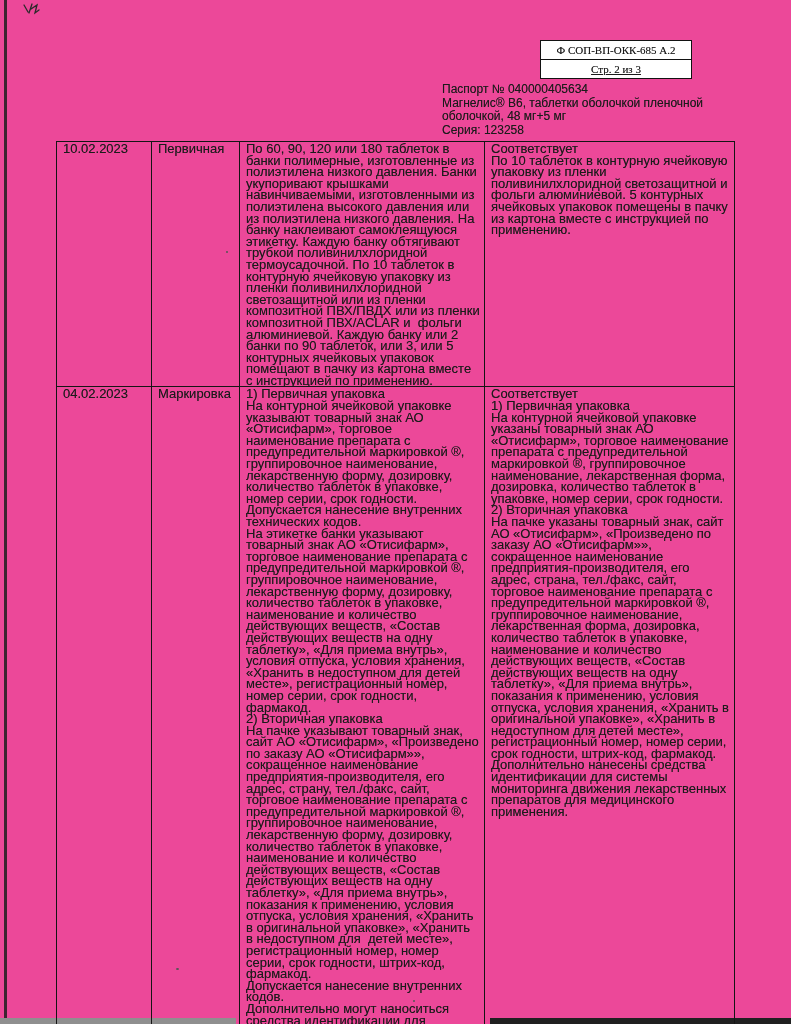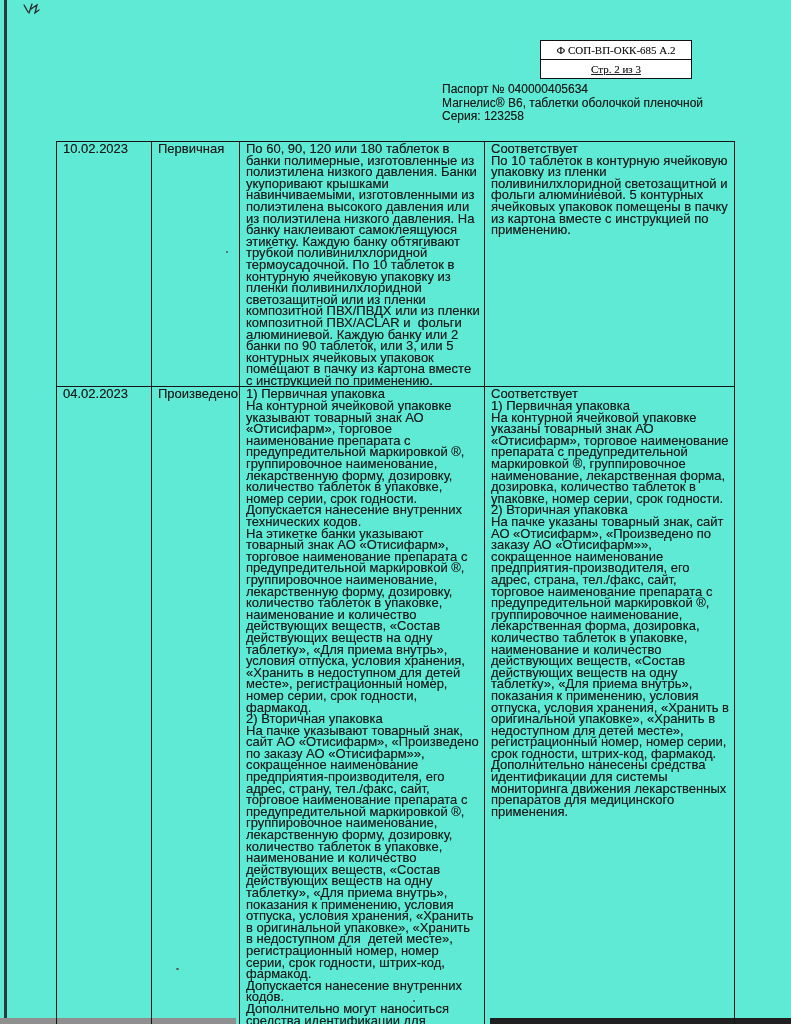--- a/index.html
+++ b/index.html
@@ -1,19 +1,19 @@
 <!DOCTYPE html>
 <html><head>
 <meta charset="utf-8">
 <style>
   html,body{margin:0;padding:0;background:#e8e8e8;}
   .page{
     position:relative;
     width:791px;height:1024px;
-    background:#5eead4;
+    background:#ec4899;
     overflow:hidden;
     font-family:"Liberation Sans", sans-serif;
     color:#1b1b1b;
     text-shadow:0 0 .5px rgba(25,25,25,.55);
   }
   
   .scan-edge-left{position:absolute;left:4px;top:0;width:3px;height:1024px;background:#1f1f1f;opacity:.85;}
   .smudge{position:absolute;bottom:0;height:6px;}
   .smudge-left{left:0;width:236px;background:#8f8f8f;}
   .smudge-right{left:490px;width:301px;background:#202020;}
@@ -81,20 +81,21 @@
   </svg>
 
   <div class="form-box">
     <div class="cell">Ф СОП-ВП-ОКК-685 А.2</div>
     <div class="cell">Стр. 2 из 3</div>
   </div>
 
   <div class="passport-block">
     <div>Паспорт № 040000405634</div>
     <div>Магнелис® В6, таблетки оболочкой пленочной</div>
+    <div>оболочкой, 48 мг+5 мг</div>
     <div>Серия: 123258</div>
   </div>
 
   <table class="spec-table">
     <colgroup>
         <col style="width:95px">
         <col style="width:88px">
         <col style="width:245px">
         <col style="width:250px">
       </colgroup>
@@ -112,21 +113,21 @@
         <td class="c-res">
             <div class="cell-text">Соответствует
 По 10 таблеток в контурную ячейковую упаковку из пленки поливинилхлоридной светозащитной и фольги алюминиевой. 5 контурных ячейковых упаковок помещены в пачку из картона вместе с инструкцией по применению.</div>
           </td>
       </tr>
       <tr class="r2">
         <td class="c-date">
             <div class="cell-text">04.02.2023</div>
           </td>
         <td class="c-cat">
-            <div class="cell-text">Произведено</div>
+            <div class="cell-text">Маркировка</div>
           </td>
         <td class="c-req">
             <div class="cell-text">1) Первичная упаковка
 На контурной ячейковой упаковке указывают товарный знак АО «Отисифарм», торговое наименование препарата с предупредительной маркировкой ®, группировочное наименование, лекарственную форму, дозировку, количество таблеток в упаковке, номер серии, срок годности.
 Допускается нанесение внутренних технических кодов.
 На этикетке банки указывают товарный знак АО «Отисифарм», торговое наименование препарата с предупредительной маркировкой ®, группировочное наименование, лекарственную форму, дозировку, количество таблеток в упаковке, наименование и количество действующих веществ, «Состав действующих веществ на одну таблетку», «Для приема внутрь», условия отпуска, условия хранения, «Хранить в недоступном для детей месте», регистрационный номер, номер серии, срок годности, фармакод.
 2) Вторичная упаковка
 На пачке указывают товарный знак, сайт АО «Отисифарм», «Произведено по заказу АО «Отисифарм»», сокращенное наименование предприятия-производителя, его адрес, страну, тел./факс, сайт, торговое наименование препарата с предупредительной маркировкой ®, группировочное наименование, лекарственную форму, дозировку, количество таблеток в упаковке, наименование и количество действующих веществ, «Состав действующих веществ на одну таблетку», «Для приема внутрь», показания к применению, условия отпуска, условия хранения, «Хранить в оригинальной упаковке», «Хранить в недоступном для  детей месте», регистрационный номер, номер серии, срок годности, штрих-код, фармакод.
 Допускается нанесение внутренних кодов.
 Дополнительно могут наноситься средства идентификации для системы мониторинга движения лекарственных препаратов для медицинского применения.</div>

